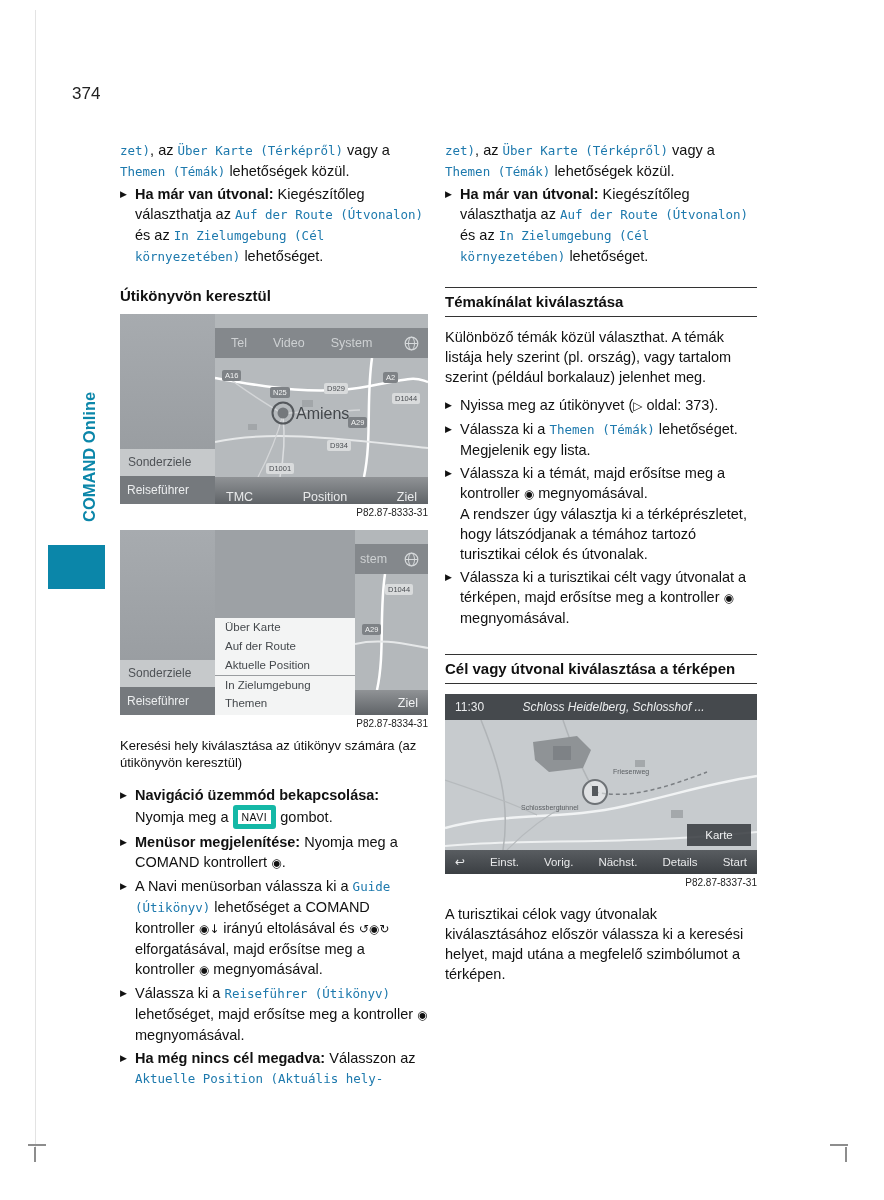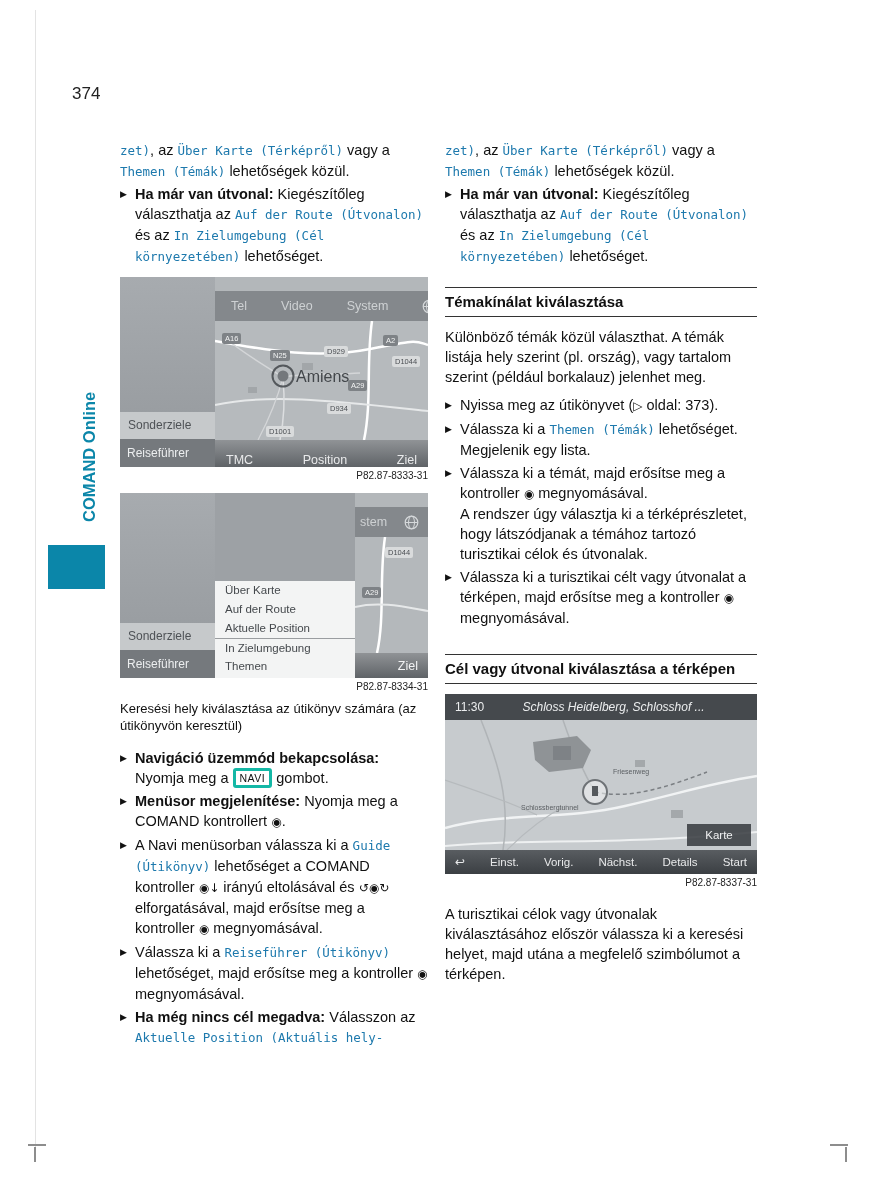--- a/index.html
+++ b/index.html
@@ -38,39 +38,39 @@
   .h-ruled{font-weight:bold;font-size:15px;border-top:1px solid #333;border-bottom:1px solid #333;
            padding:5px 0 6px;}
   .mt2{margin-top:2px}.mt3{margin-top:3px}.mt8{margin-top:8px}.mt10{margin-top:10px}
   .mt12{margin-top:12px}.mt14{margin-top:14px}.mt16{margin-top:16px}.mt18{margin-top:26px}
   .mt20{margin-top:20px}
 
   
   .seg-b{font-weight:bold;}
   .seg-c{font-family:"DejaVu Sans Mono",monospace;font-size:12.5px;color:var(--code-blue,#1d79ad);}
   .seg-icon,.seg-arrow{font-family:"DejaVu Sans",sans-serif;font-size:12px;}
-  .seg-key{display:inline-block;border:3px solid #14b8a6;border-radius:3px;padding:0 4px;
+  .seg-key{display:inline-block;border:5px solid #14b8a6;border-radius:3px;padding:0 4px;
            font-size:10.5px;line-height:14px;vertical-align:1px;letter-spacing:.5px;}
 
   
   figure.shot{width:100%;}
   .shotbox{position:relative;width:100%;overflow:hidden;background:#b3b7ba;}
   .fig1{height:190px;}.fig2{height:185px;}.fig3{height:180px;}
   figcaption{font-size:10px;text-align:right;margin-top:3px;color:#222;}
   .mapsvg{position:absolute;inset:0;width:100%;height:100%;}
 
   
   .pnl-left{position:absolute;left:0;top:0;width:95px;height:100%;
             background:linear-gradient(#a7abaf,#94989c);}
   .pnl-row-top{position:absolute;left:0;bottom:28px;width:100%;height:27px;background:#c6c9cb;
                color:#4e5256;font-size:12px;line-height:27px;padding-left:8px;}
   .pnl-row-bot{position:absolute;left:0;bottom:0;width:100%;height:28px;background:#75797d;
                color:#eceeef;font-size:12px;line-height:28px;padding-left:7px;}
   .f1-topbar{position:absolute;left:95px;top:14px;right:0;height:30px;background:#84888c;
-             display:flex;align-items:center;gap:34px;padding-left:16px;color:#ced1d3;font-size:12.5px;}
+             display:flex;align-items:center;gap:26px;padding-left:16px;color:#ced1d3;font-size:12.5px;}
   .f1-topbar .globe{margin-left:auto;margin-right:9px;display:flex;}
   .f1-bottom{position:absolute;left:95px;bottom:0;right:0;height:27px;
              background:linear-gradient(#909396,#5f6367);display:flex;align-items:flex-end;
              justify-content:space-between;padding:0 11px;color:#e9eaeb;font-size:12.5px;}
   .chip{position:absolute;font-size:7.5px;line-height:9px;padding:1px 3px;border-radius:2px;}
   .chip-dark{background:#7e8286;color:#f2f3f3;}
   .chip-light{background:#d9dbdc;color:#4a4e52;}
   .city-label{position:absolute;color:#43474b;font-size:16px;}
 
   
@@ -118,20 +118,21 @@
 
   <div class="col col-left">
 
     <p class="para"><span class="seg-c">zet)</span><span class="seg-n">, az </span><span class="seg-c">Über Karte (Térképről)</span><span class="seg-n"> vagy a </span><span class="seg-c">Themen (Témák)</span><span class="seg-n"> lehetőségek közül.</span></p>
 
     <div class="bullet mt2">
       <span class="mk">▶</span>
       <span class="bt"><span class="seg-b">Ha már van útvonal:</span><span class="seg-n"> Kiegészítőleg választhatja az </span><span class="seg-c">Auf der Route (Útvonalon)</span><span class="seg-n"> és az </span><span class="seg-c">In Zielumgebung (Cél környezetében)</span><span class="seg-n"> lehetőséget.</span></span>
     </div>
 
+    <h3 class="h-plain mt20">Útikönyvön keresztül</h3>
 
     <figure class="shot mt10">
       <div class="shotbox fig1">
         <svg class="mapsvg" viewBox="0 0 308 190">
           <rect x="95" y="44" width="213" height="119" fill="#b6babd"></rect>
           <path d="M95,64 C150,74 200,82 250,72 S295,64 308,68" stroke="#fff" stroke-width="2.5" fill="none"></path>
           <path d="M252,44 C246,85 252,125 244,163" stroke="#fff" stroke-width="2.5" fill="none"></path>
           <path d="M95,128 C150,116 215,124 308,134" stroke="#e6e8e9" stroke-width="2" fill="none"></path>
           <path d="M160,163 C166,132 164,112 163,103" stroke="#dcdee0" stroke-width="1.5" fill="none"></path>
           <path d="M163,100 C140,86 120,74 104,60" stroke="#d4d6d8" stroke-width="1.5" fill="none"></path>

